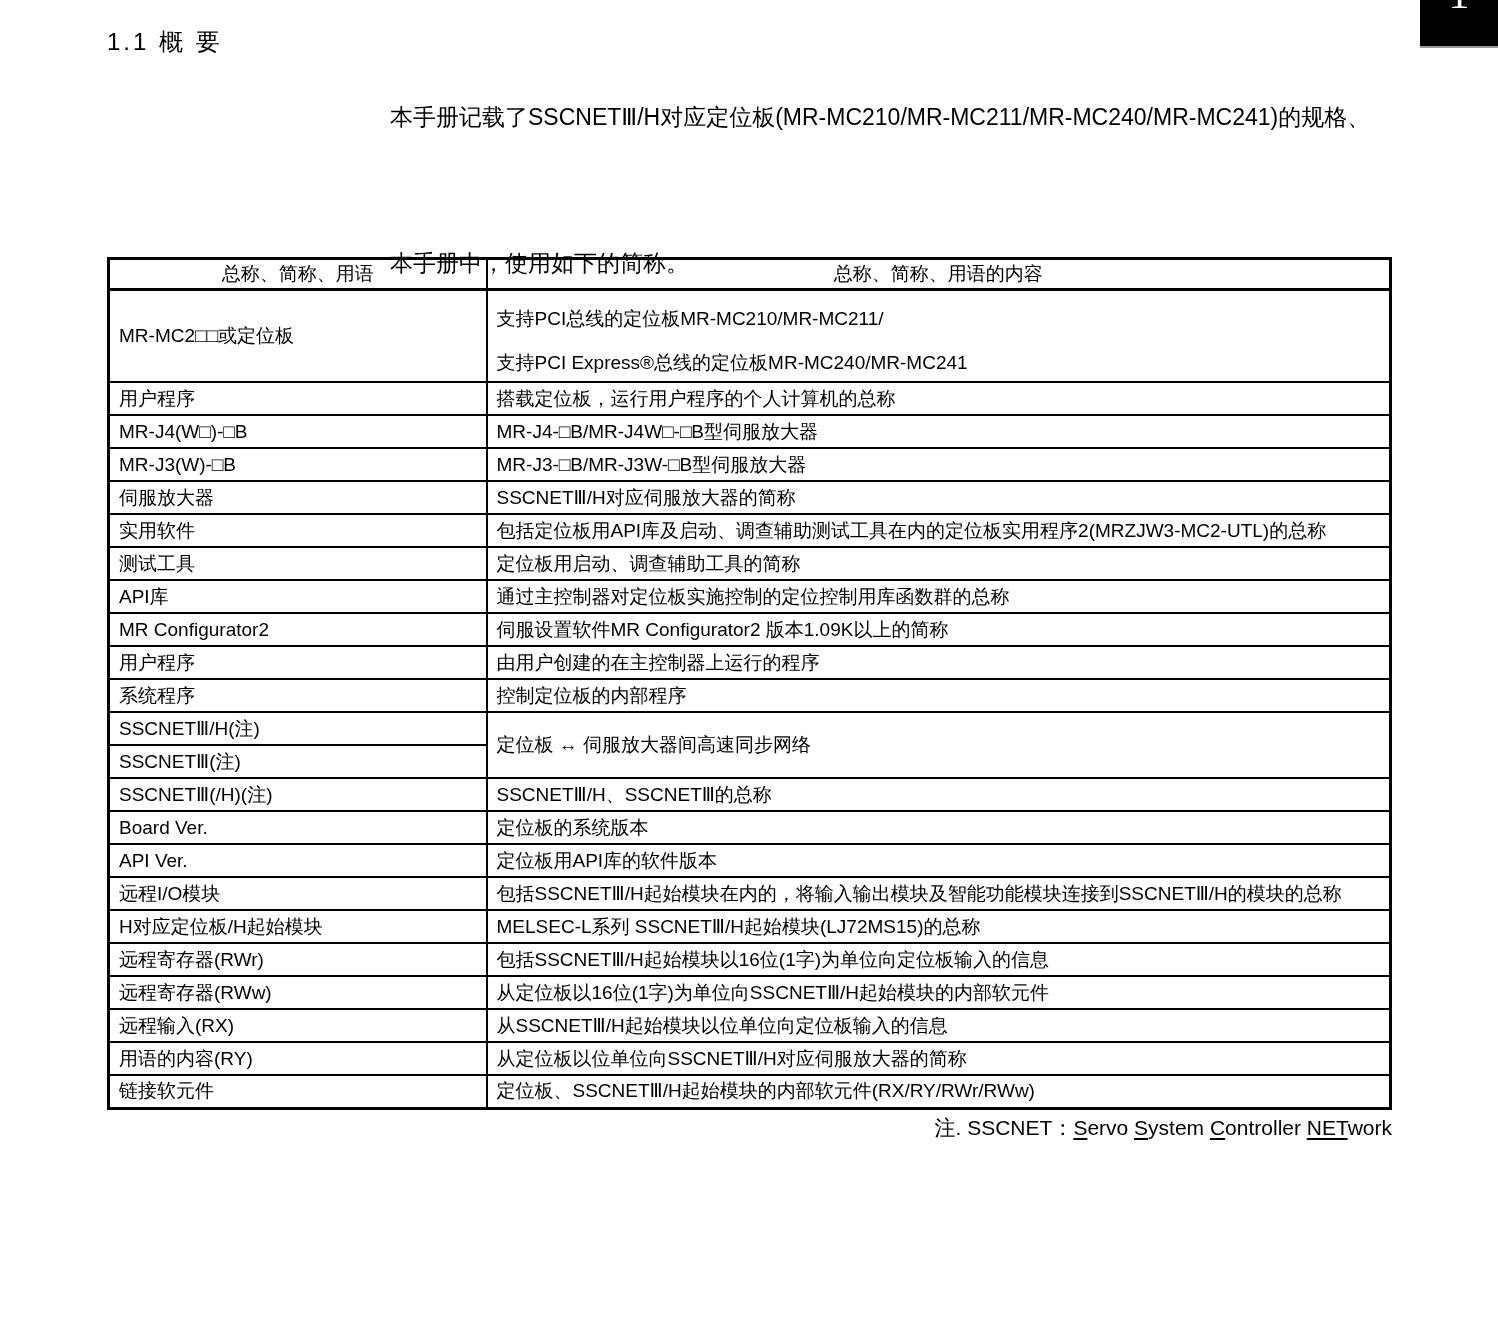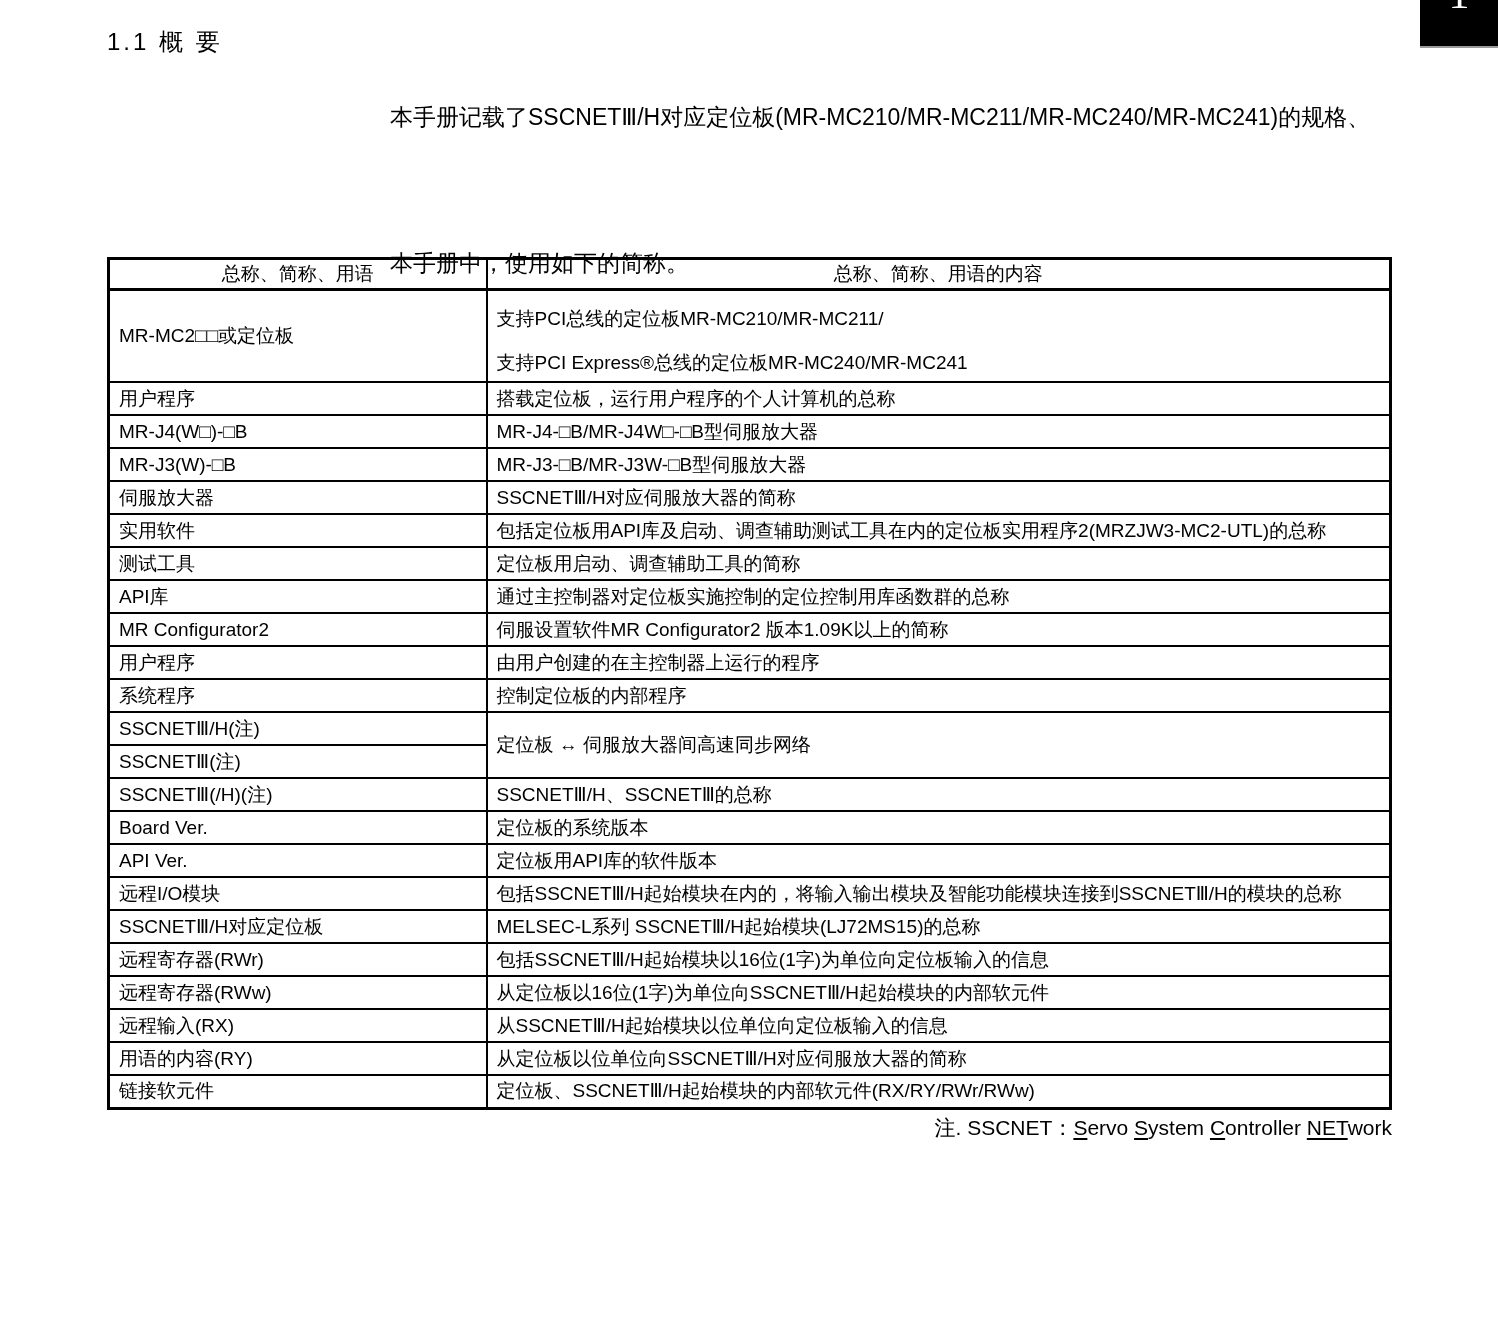--- a/index.html
+++ b/index.html
@@ -160,21 +160,21 @@
       </tr>
       <tr>
         <td>API Ver.</td>
         <td>定位板用API库的软件版本</td>
       </tr>
       <tr>
         <td>远程I/O模块</td>
         <td>包括SSCNETⅢ/H起始模块在内的，将输入输出模块及智能功能模块连接到SSCNETⅢ/H的模块的总称</td>
       </tr>
       <tr>
-        <td>SSCNETⅢ/H对应定位板</td>
+        <td>H对应定位板/H起始模块</td>
         <td>MELSEC-L系列 SSCNETⅢ/H起始模块(LJ72MS15)的总称</td>
       </tr>
       <tr>
         <td>远程寄存器(RWr)</td>
         <td>包括SSCNETⅢ/H起始模块以16位(1字)为单位向定位板输入的信息</td>
       </tr>
       <tr>
         <td>远程寄存器(RWw)</td>
         <td>从定位板以16位(1字)为单位向SSCNETⅢ/H起始模块的内部软元件</td>
       </tr>

